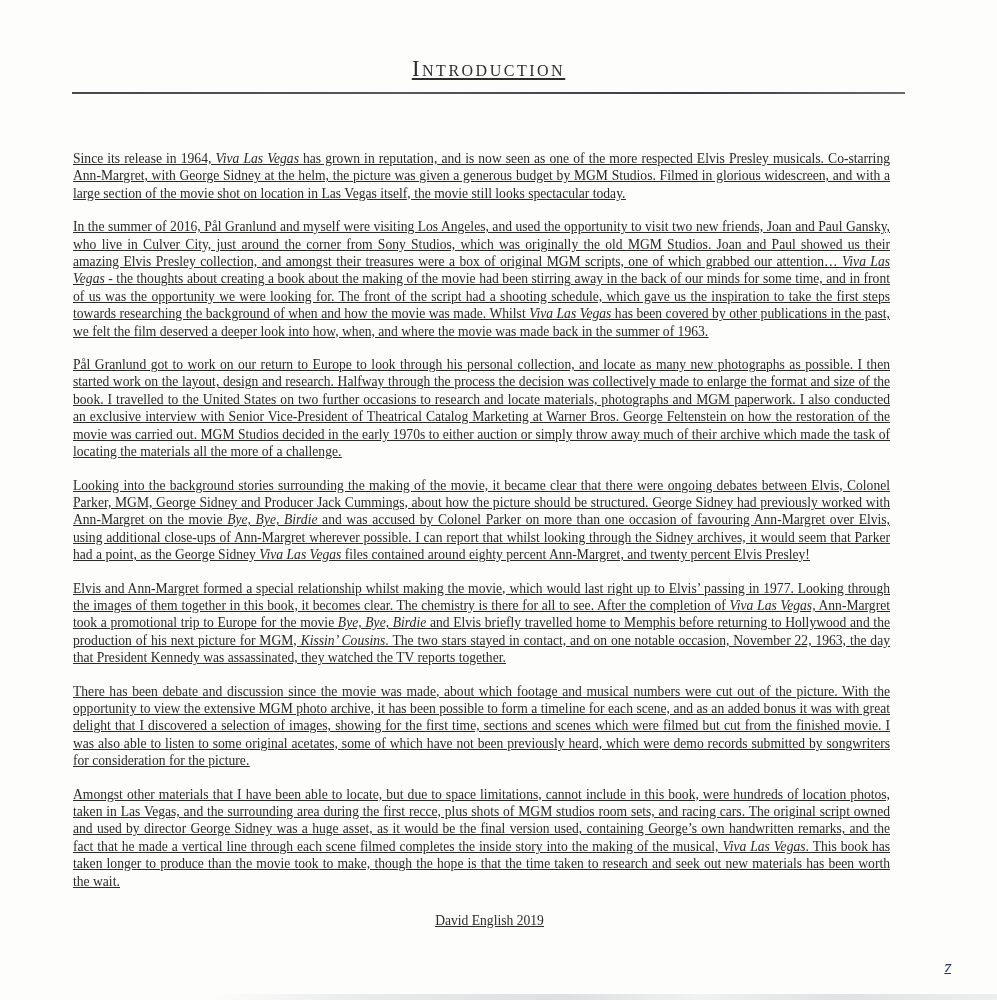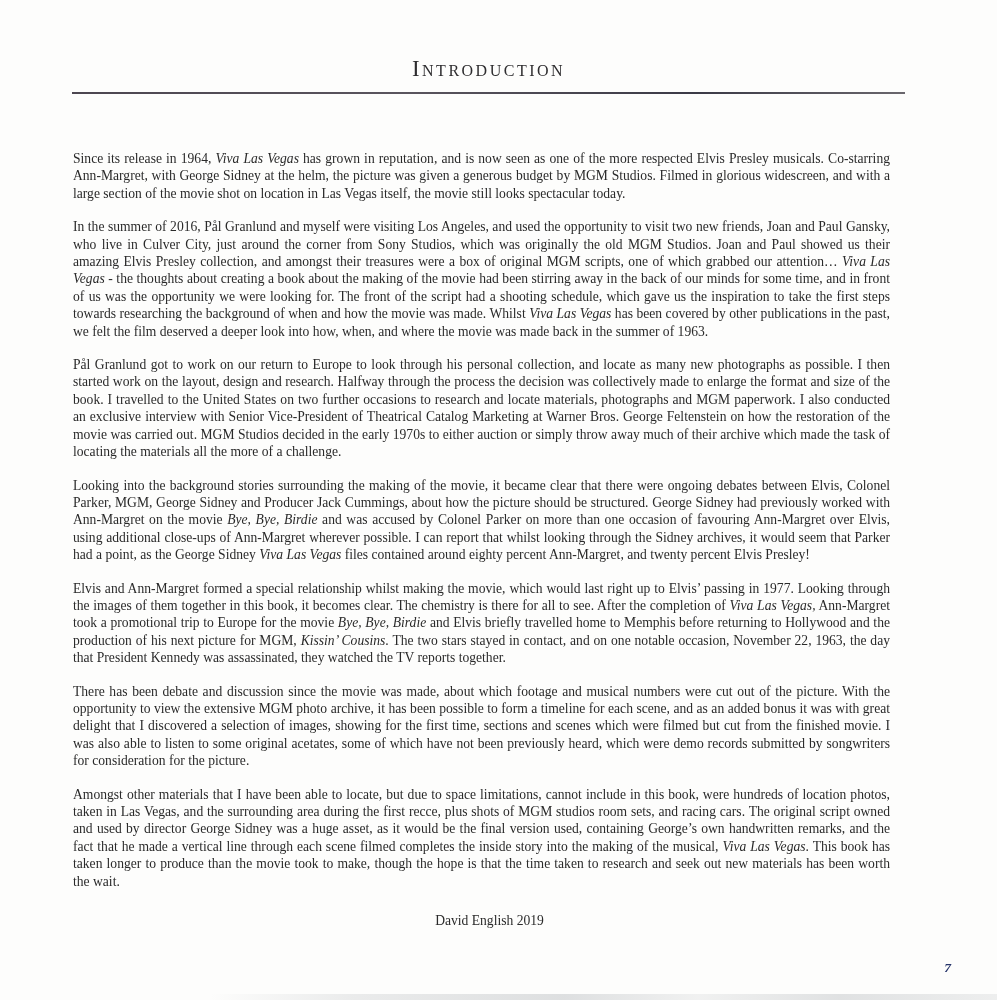--- a/index.html
+++ b/index.html
@@ -1,15 +1,15 @@
 <!DOCTYPE html>
 <html><head>
 <meta charset="utf-8">
 <style>
-  * { box-sizing: border-box; }
+  * { box-sizing: border-box; text-decoration: underline; }
   html, body {
     margin: 0; padding: 0;
     background: #ffffff;
   }
   .sheet {
     position: relative;
     width: 997px;
     height: 1000px;
     margin: 0 auto;
     background: #fdfdfc;

